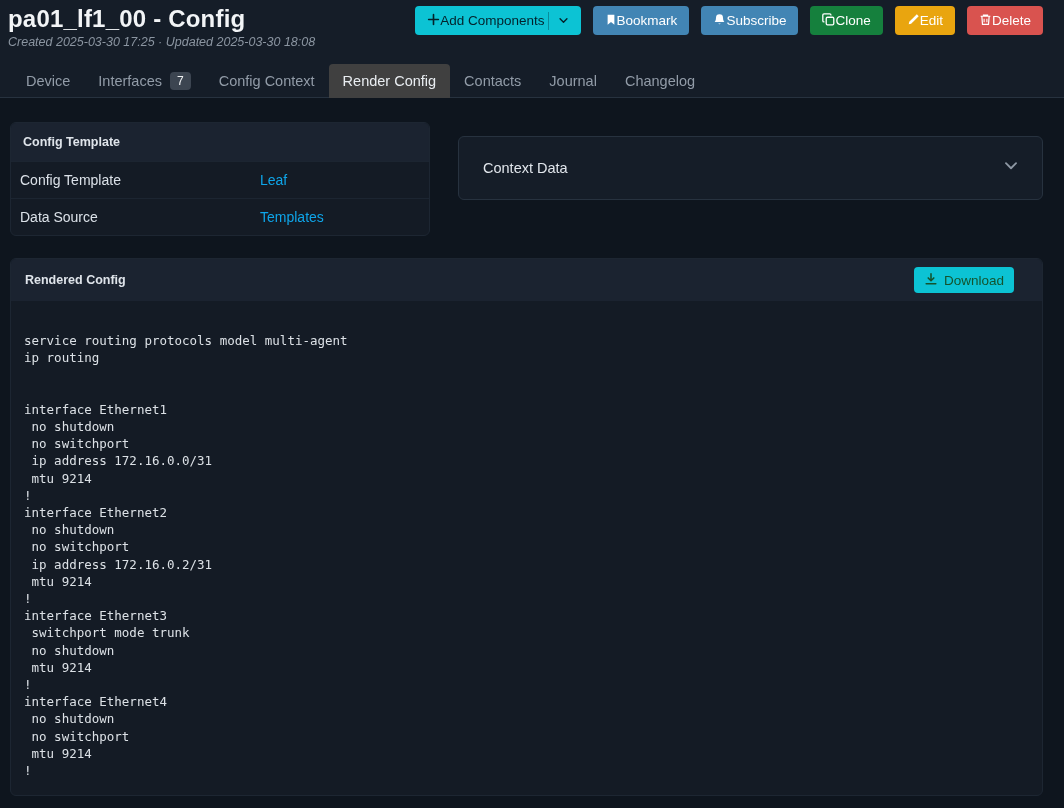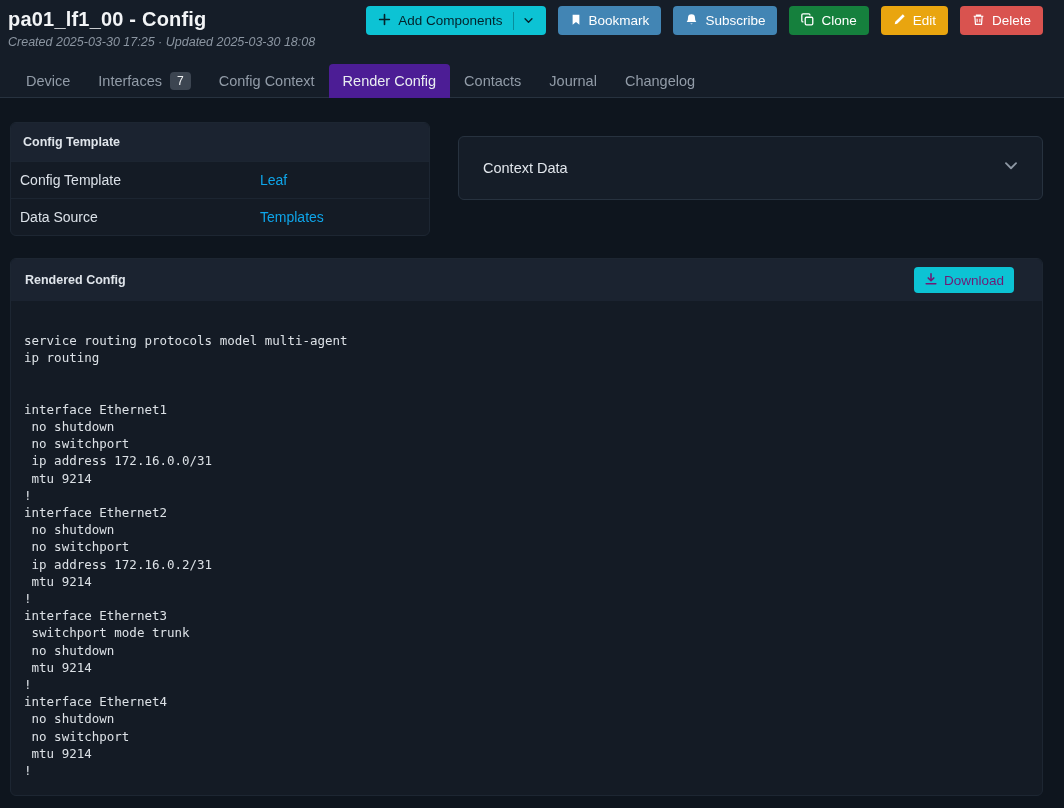--- a/index.html
+++ b/index.html
@@ -4,42 +4,42 @@
 <style>
   * { margin:0; padding:0; box-sizing:border-box; }
   html,body { width:1064px; height:808px; overflow:hidden; }
   body {
     font-family:"Liberation Sans","DejaVu Sans",sans-serif;
     background:#0e151e; color:#e3e8ed;
   }
   
   .topbar { background:#151d28; }
   .header-row { display:flex; align-items:flex-start; padding:6px 21px 0 8px; }
-  .title-block h1 { font-size:20px; font-weight:700; color:#f2f4f6; line-height:26px; letter-spacing:.2px; }
+  .title-block h1 { font-size:24px; font-weight:700; color:#f2f4f6; line-height:26px; letter-spacing:.2px; }
   .subtitle { font-size:12.5px; color:#8b95a1; margin-top:3px; line-height:15px;font-style:italic; }
   .actions { margin-left:auto; display:flex; gap:12px; align-items:flex-start; padding-top:0; }
   .btn {
-    display:inline-flex; align-items:center; gap:7px; height:29px; padding:0 12px;
+    display:inline-flex; align-items:center; gap:0; height:29px; padding:0 12px;
     border:none; border-radius:4px; font-size:13.5px; font-weight:500;
     font-family:inherit; cursor:pointer; white-space:nowrap;
   }
   .btn svg { flex:none; }
   .btn-cyan   { background:#0cc3d4; color:#04222b; }
   .btn-blue   { background:#4285b4; color:#ffffff; }
   .btn-green  { background:#15803d; color:#ffffff; }
   .btn-yellow { background:#e9a50f; color:#ffffff; }
   .btn-red    { background:#d9534f; color:#ffffff; }
   .caret-wrap { display:flex; align-items:center; margin-left:3px; padding-left:9px; border-left:1px solid rgba(2,40,50,.35); height:18px; }
   
   .tabs { display:flex; margin-top:14px; padding:0 12px; border-bottom:1px solid #27323f; }
   .tab {
     height:34px; padding:0 14px; display:flex; align-items:center; gap:8px;
     font-size:14.5px; color:#929ca8; cursor:pointer; margin-bottom:-1px;
   }
-  .tab.active { background:#4c1d95; color:#e9edf1; border-radius:4px 4px 0 0; }
+  .tab.active { background:#404040; color:#e9edf1; border-radius:4px 4px 0 0; }
   .badge { background:#3c4551; color:#f0f2f4; font-size:12px; padding:3px 7px; border-radius:4px; line-height:1; }
   
   .content { background:#0e151e; padding:24px 21px 0 10px; height:709px; }
   .row-top { display:flex; align-items:flex-start; }
   .card { background:#141b25; border:1px solid #1d2632; border-radius:6px; overflow:hidden; }
   .card-header {
     background:#1b2330; height:38px; padding:0 12px; display:flex; align-items:center;
     font-size:12.5px; font-weight:700; color:#dfe4ea;
   }
   .left-card { width:420px; flex:none; }
@@ -53,21 +53,21 @@
     display:flex; align-items:center; justify-content:space-between;
     padding:0 22px 0 24px; cursor:pointer;
   }
   .context-title { font-size:14.5px; color:#e1e6ec; }
   .context-card svg { color:#8e98a4; }
   
   .rendered-card { margin-top:22px; }
   .rendered-header { justify-content:space-between; height:42px; padding:0 28px 0 14px; }
   .btn-download {
     display:inline-flex; align-items:center; gap:6px; height:26px; padding:0 10px;
-    background:#0cc3d4; color:#701a75; border:none; border-radius:4px;
+    background:#0cc3d4; color:#14532d; border:none; border-radius:4px;
     font-size:13.5px; font-weight:500; font-family:inherit; cursor:pointer;
   }
   pre.config {
     margin:0; padding:31px 16px 16px 13px;
     font-family:"DejaVu Sans Mono","Liberation Mono",monospace;
     font-size:12.5px; line-height:17.2px; color:#dce1e6;
   }
 </style>
 </head>
 <body>

